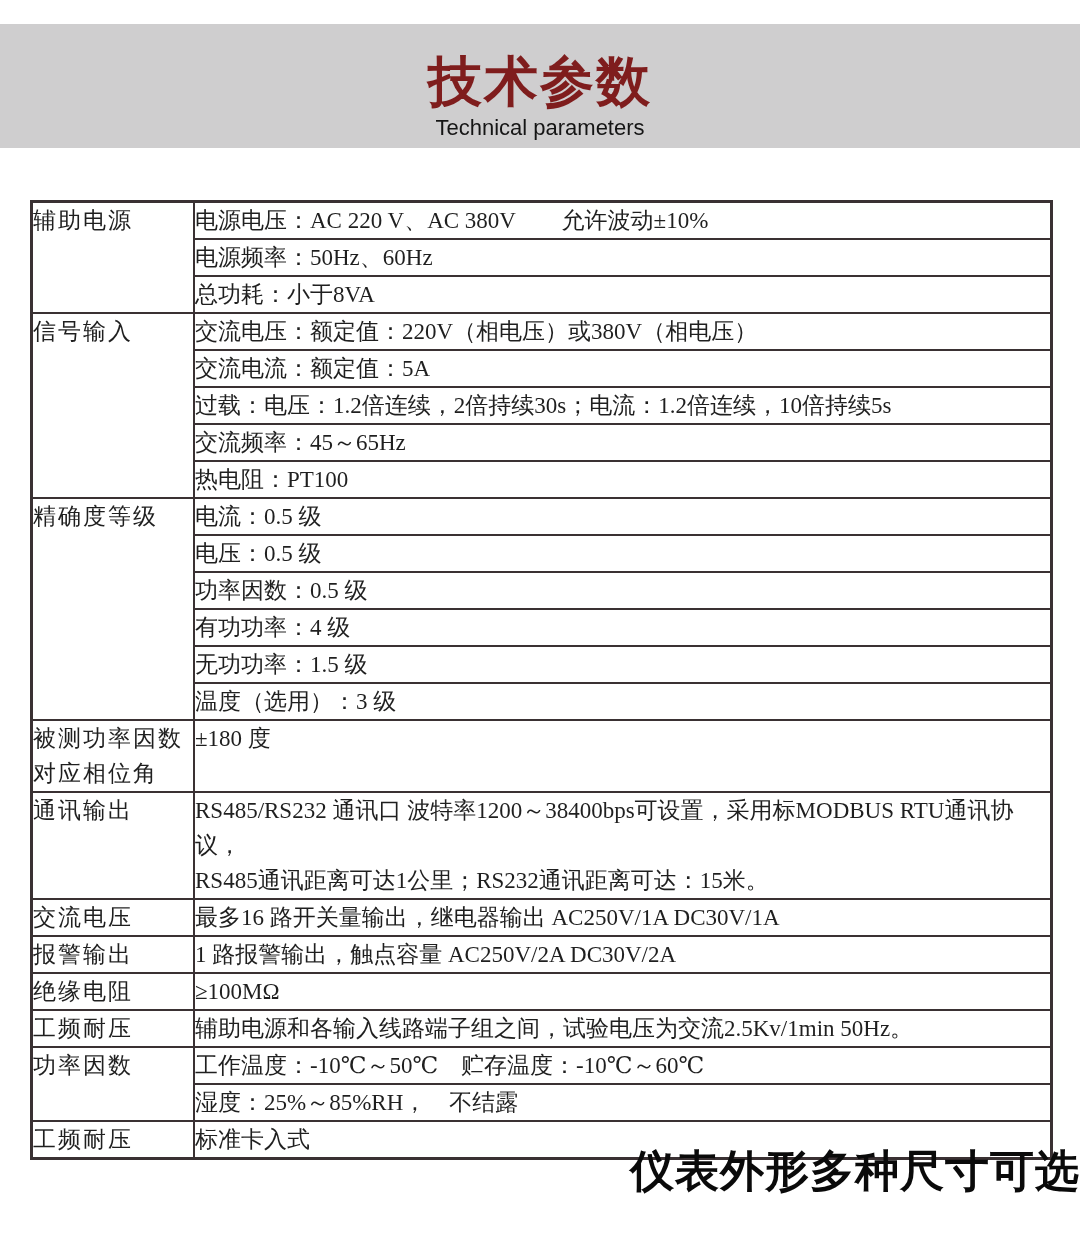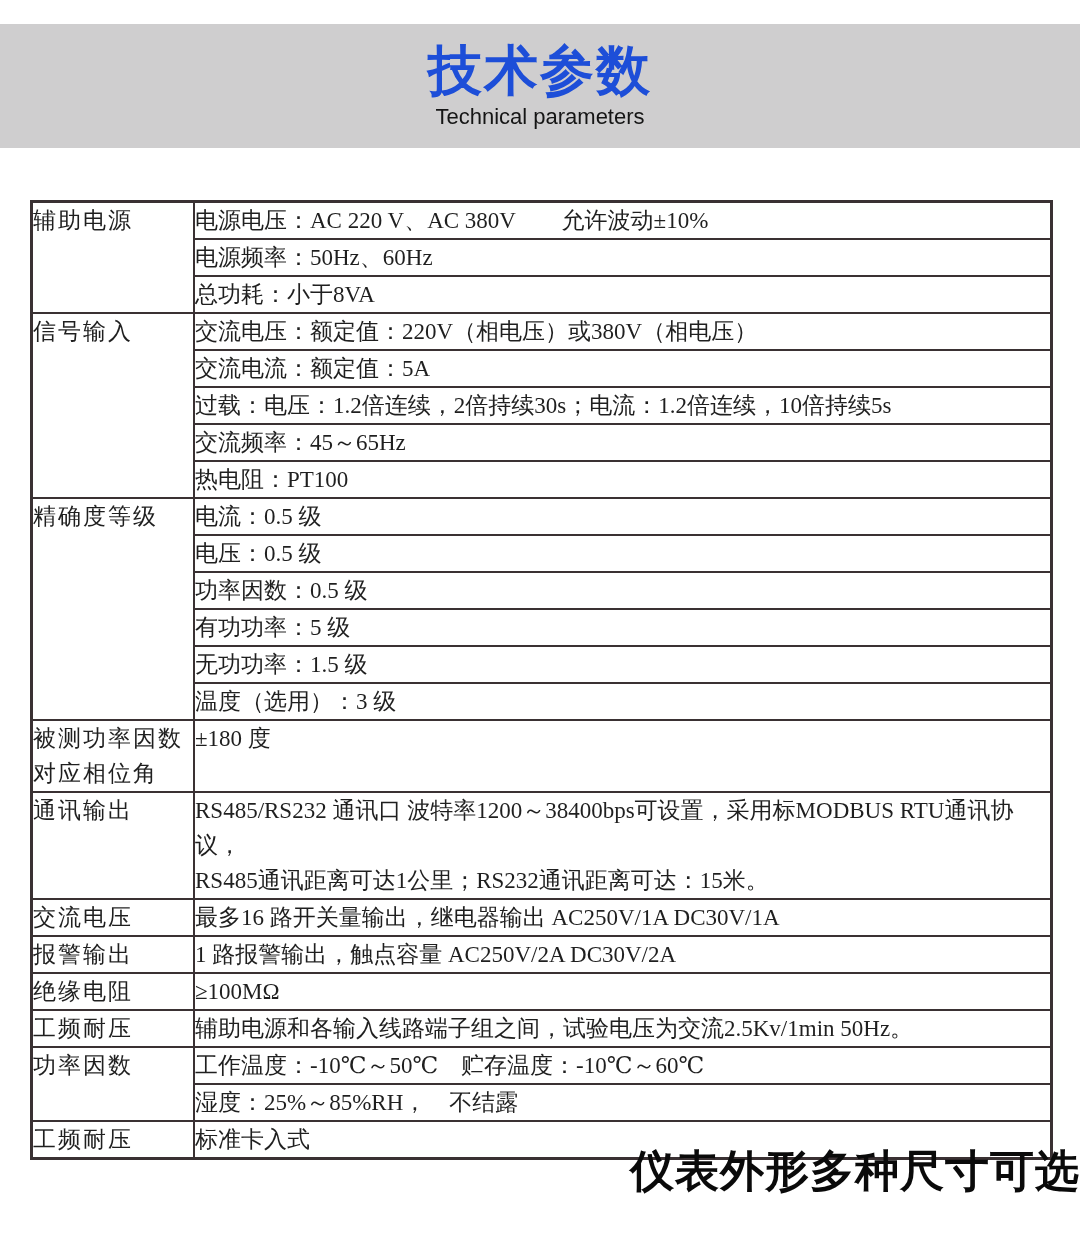--- a/index.html
+++ b/index.html
@@ -6,23 +6,23 @@
   .page{
     position:relative;width:1080px;height:1251px;background:#ffffff;overflow:hidden;
     font-family:"Liberation Serif","DejaVu Serif",serif;color:#1f1f1f;
   }
   
   .header-band{
     position:absolute;top:24px;left:0;width:1080px;height:124px;
     background:#cfcecf;text-align:center;
   }
   .header-title{
-    margin:0;padding-top:16px;
+    margin:0;padding-top:27px;
     font-family:"Liberation Sans","DejaVu Sans",sans-serif;
-    font-weight:bold;font-size:54px;line-height:60px;letter-spacing:2px;color:#1d4ed8;
+    font-weight:bold;font-size:54px;line-height:60px;letter-spacing:2px;color:#7f1d1d;
     white-space:pre-line;
   }
   .header-subtitle{
     margin:4px;font-family:"Liberation Sans","DejaVu Sans",sans-serif;
     font-size:22px;line-height:26px;color:#151515;letter-spacing:0px;
     white-space:pre-line;
   }
   
   table.spec{
     position:absolute;left:30px;top:200px;width:1023px;
@@ -92,21 +92,21 @@
         <td class="label-cell" rowspan="6">精确度等级</td>
         <td class="value-cell">电流：0.5 级</td>
       </tr>
       <tr class="r35">
         <td class="value-cell">电压：0.5 级</td>
       </tr>
       <tr class="r35">
         <td class="value-cell">功率因数：0.5 级</td>
       </tr>
       <tr class="r35">
-        <td class="value-cell">有功功率：5 级</td>
+        <td class="value-cell">有功功率：4 级</td>
       </tr>
       <tr class="r35">
         <td class="value-cell">无功功率：1.5 级</td>
       </tr>
       <tr class="r35">
         <td class="value-cell">温度（选用）：3 级</td>
       </tr>
 
       <tr class="r70">
         <td class="label-cell">被测功率因数

